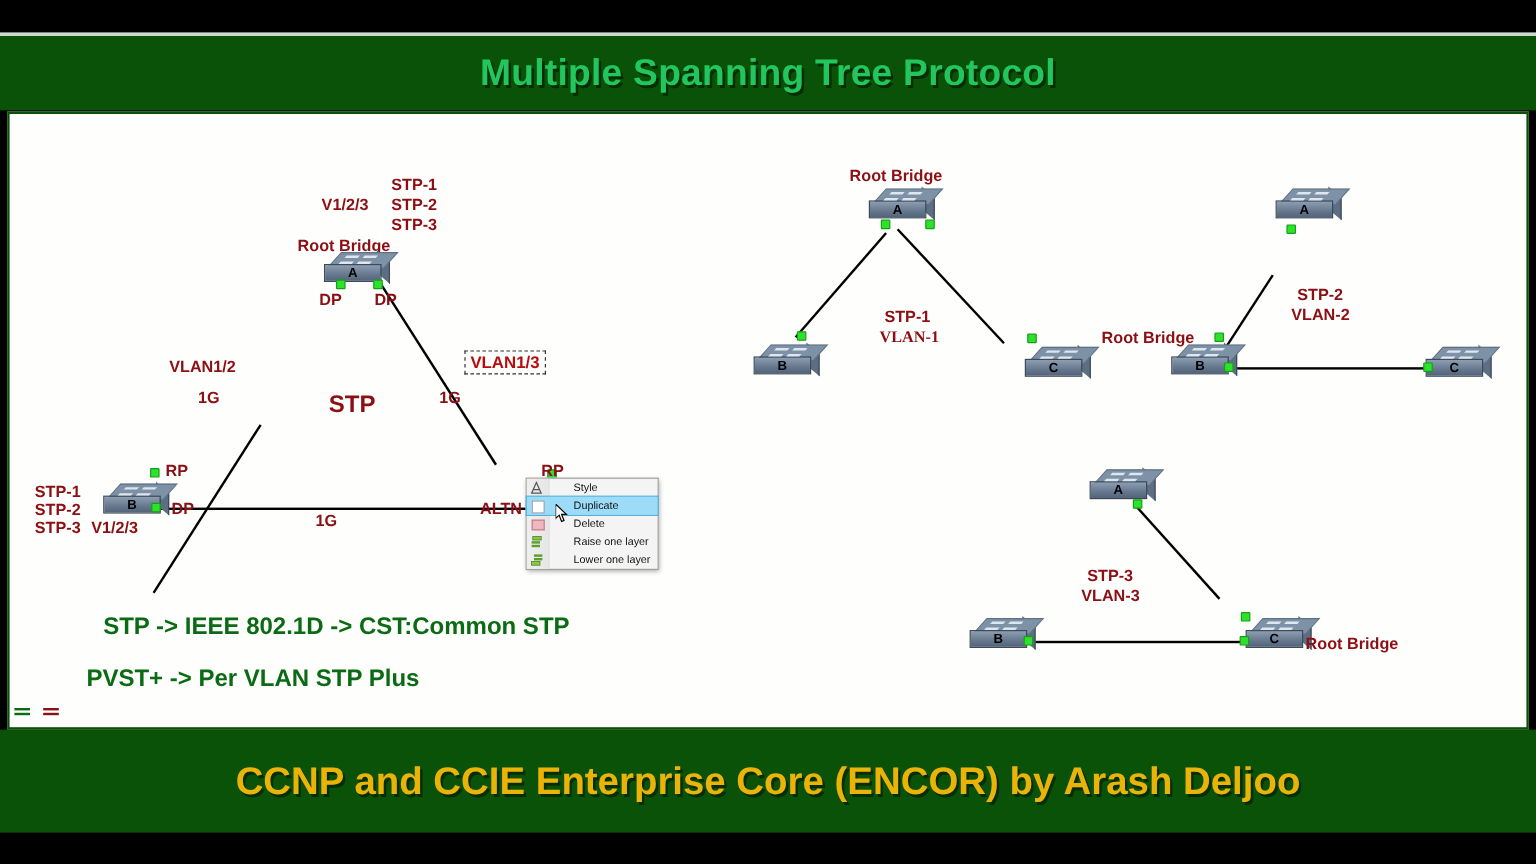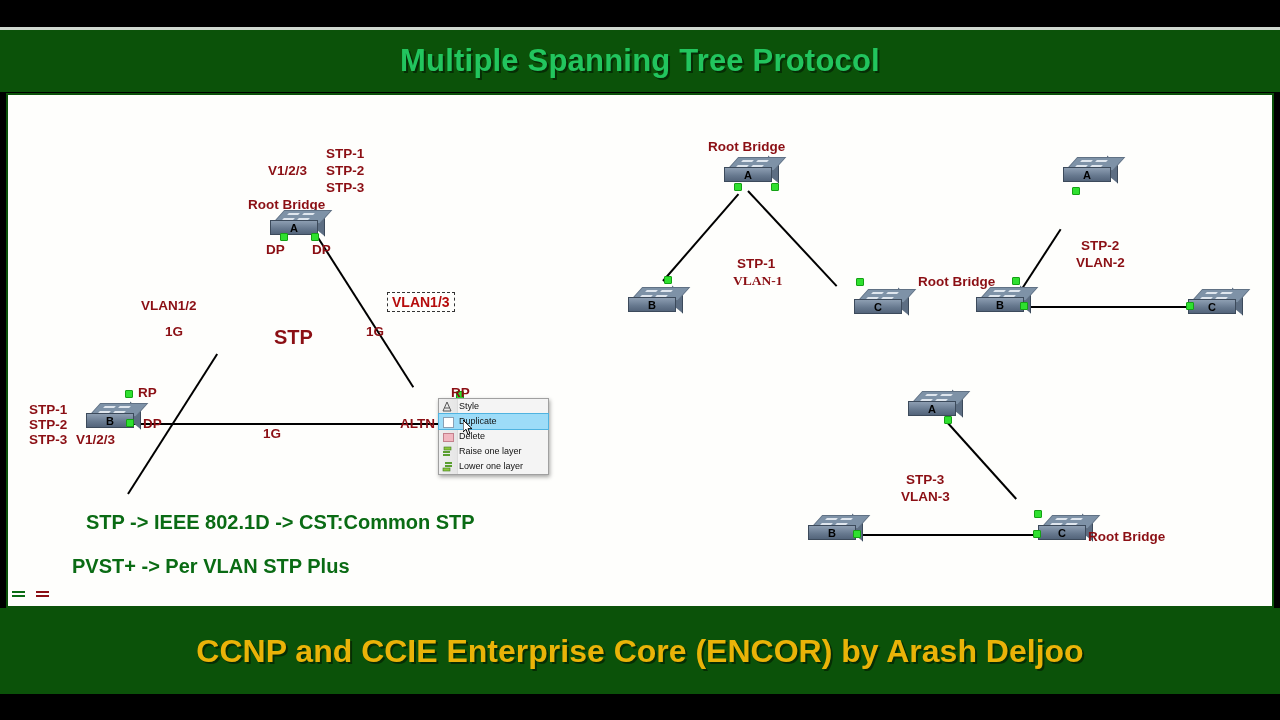--- a/index.html
+++ b/index.html
@@ -85,21 +85,21 @@
     font-family:"Liberation Sans",sans-serif;font-size:9px;color:#111;
     z-index:40;
   }
   .ctxmenu .gutter{
     position:absolute;left:0;top:0;width:18px;height:100%;
     background:linear-gradient(90deg,#efefef,#e6e6e6);border-right:1px solid #dcdcdc;
   }
   .mi{position:relative;height:15px;display:flex;align-items:center;padding-left:20px;z-index:2;cursor:default;}
   .mi.sel{background:#9ddcf8;outline:1px solid #4fb3e0;}
   .mi .mico{position:absolute;left:3px;top:2px;width:12px;height:11px;}
-  .mi .mtxt{font-size:9px;line-height:1;}
+  .mi .mtxt{font-size:9px;line-height:1;margin-left:19px;}
   .ico-dup{position:absolute;left:1px;top:1px;width:9px;height:9px;background:#fff;border:1px solid #8aa0b4;}
   .ico-del{position:absolute;left:1px;top:2px;width:9px;height:7px;background:#f1b7c0;border:1px solid #c4808c;}
 
   .cursor{position:absolute;left:455px;top:325px;width:11px;height:16px;z-index:60;}
 
   .eqmarks{position:absolute;left:4px;top:489px;}
   .eq{display:inline-block;width:13px;height:7px;margin-right:7px;position:relative;}
   .eq i{position:absolute;left:0;width:13px;height:2px;display:block;}
   .eq i.a{top:0;}
   .eq i.b{top:4px;}

